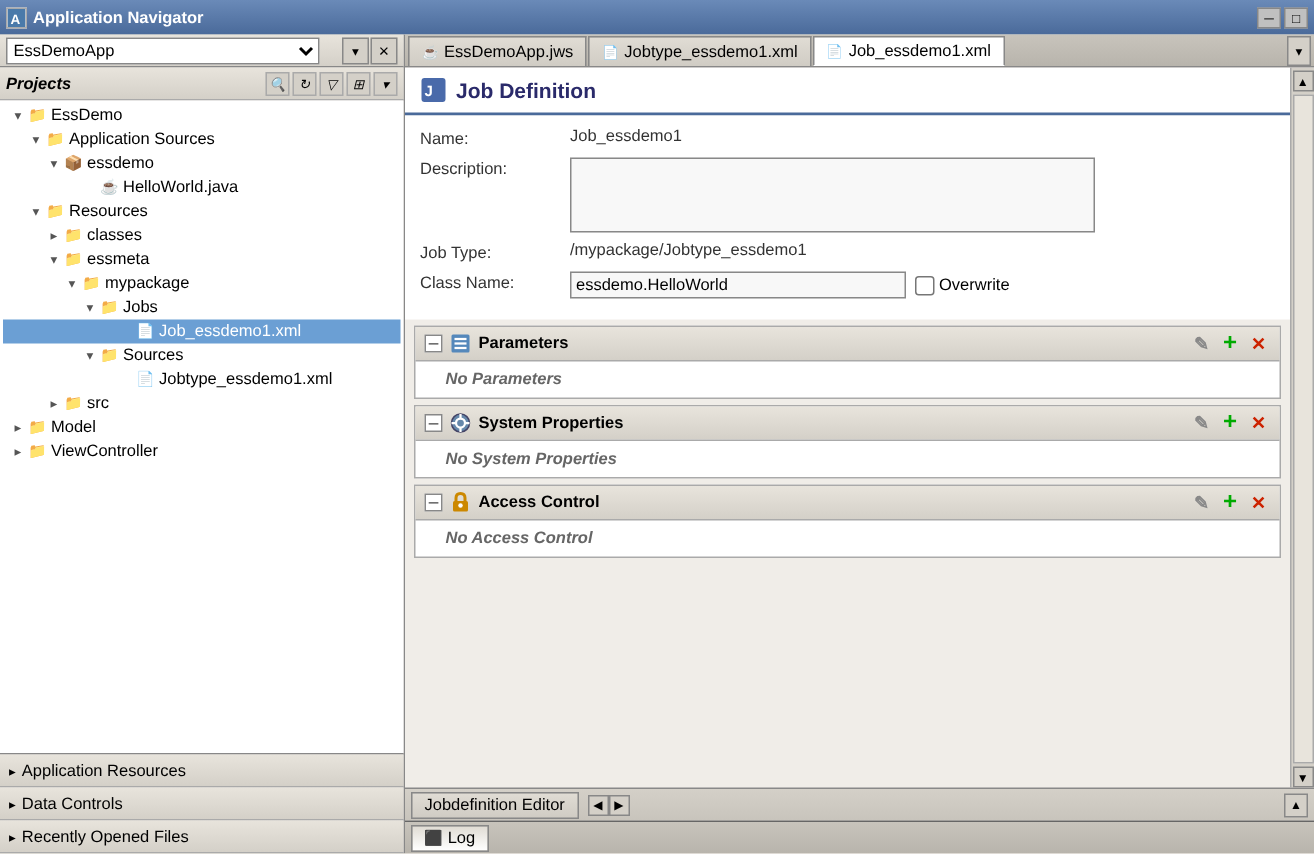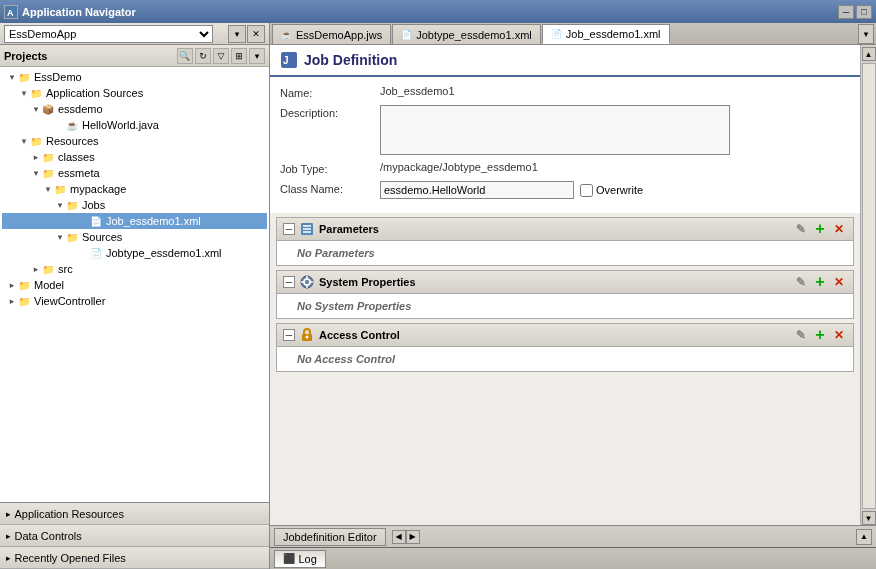--- a/index.html
+++ b/index.html
@@ -18,21 +18,21 @@
     
     .left-panel { width: 270px; display: flex; flex-direction: column; border-right: 1px solid #888; background: #f0ede8; }
 
     
     .left-top { display: flex; align-items: center; background: linear-gradient(to bottom, #e8e4dc, #d4d0c8); height: 22px; padding: 0 4px; border-bottom: 1px solid #888; }
     .left-top select { font-size: 11px; border: 1px solid #888; background: white; height: 18px; flex: 1; margin-right: 15px; }
     .left-top-btns { display: flex; gap: 1px; }
     .left-top-btns button { width: 18px; height: 18px; font-size: 9px; border: 1px solid #888; background: #d4d0c8; cursor: pointer; display: flex; align-items: center; justify-content: center; padding: 0; }
 
     
-    .projects-toolbar { display: flex; align-items: center; background: linear-gradient(to bottom, #e8e4dc, #d4d0c8); height: 22px; padding: 0 4px; border-bottom: 1px solid #aaa; }
+    .projects-toolbar { display: flex; align-items: center; background: linear-gradient(to bottom, #e8e4dc, #d4d0c8); height: 22px; padding: 0 4px; border-bottom: 1px solid #aaa; font-style: italic; }
     .projects-label { font-weight: bold; font-size: 11px; flex: 1; }
     .toolbar-icons { display: flex; gap: 2px; align-items: center; }
     .toolbar-icon { width: 16px; height: 16px; border: 1px solid #aaa; background: #d4d0c8; display: flex; align-items: center; justify-content: center; cursor: pointer; font-size: 9px; }
 
     
     .tree-area { flex: 1; overflow-y: auto; overflow-x: auto; background: white; padding: 2px; }
     .tree-item { display: flex; align-items: center; cursor: pointer; padding: 1px 0; white-space: nowrap; }
     .tree-item.selected { background: #6b9fd4; color: white; }
     .tree-indent { display: inline-block; }
     .tree-toggle { width: 12px; height: 12px; display: inline-flex; align-items: center; justify-content: center; font-size: 9px; color: #555; }
@@ -312,21 +312,21 @@
             </div>
 
             <div class="form-row">
               <span class="form-label">Job Type:</span>
               <span class="form-value">/mypackage/Jobtype_essdemo1</span>
             </div>
 
             <div class="form-row">
               <span class="form-label">Class Name:</span>
               <div class="form-row-inline">
-                <input type="text" class="form-input" style="width: 194px;" value="essdemo.HelloWorld">
+                <input type="text" class="form-input" style="width: 224px;" value="essdemo.HelloWorld">
                 <div class="overwrite-checkbox">
                   <input type="checkbox" style="">
                   <span>Overwrite</span>
                 </div>
               </div>
             </div>
           </div>
 
           <div class="section-panel">
             <div class="section-header">

